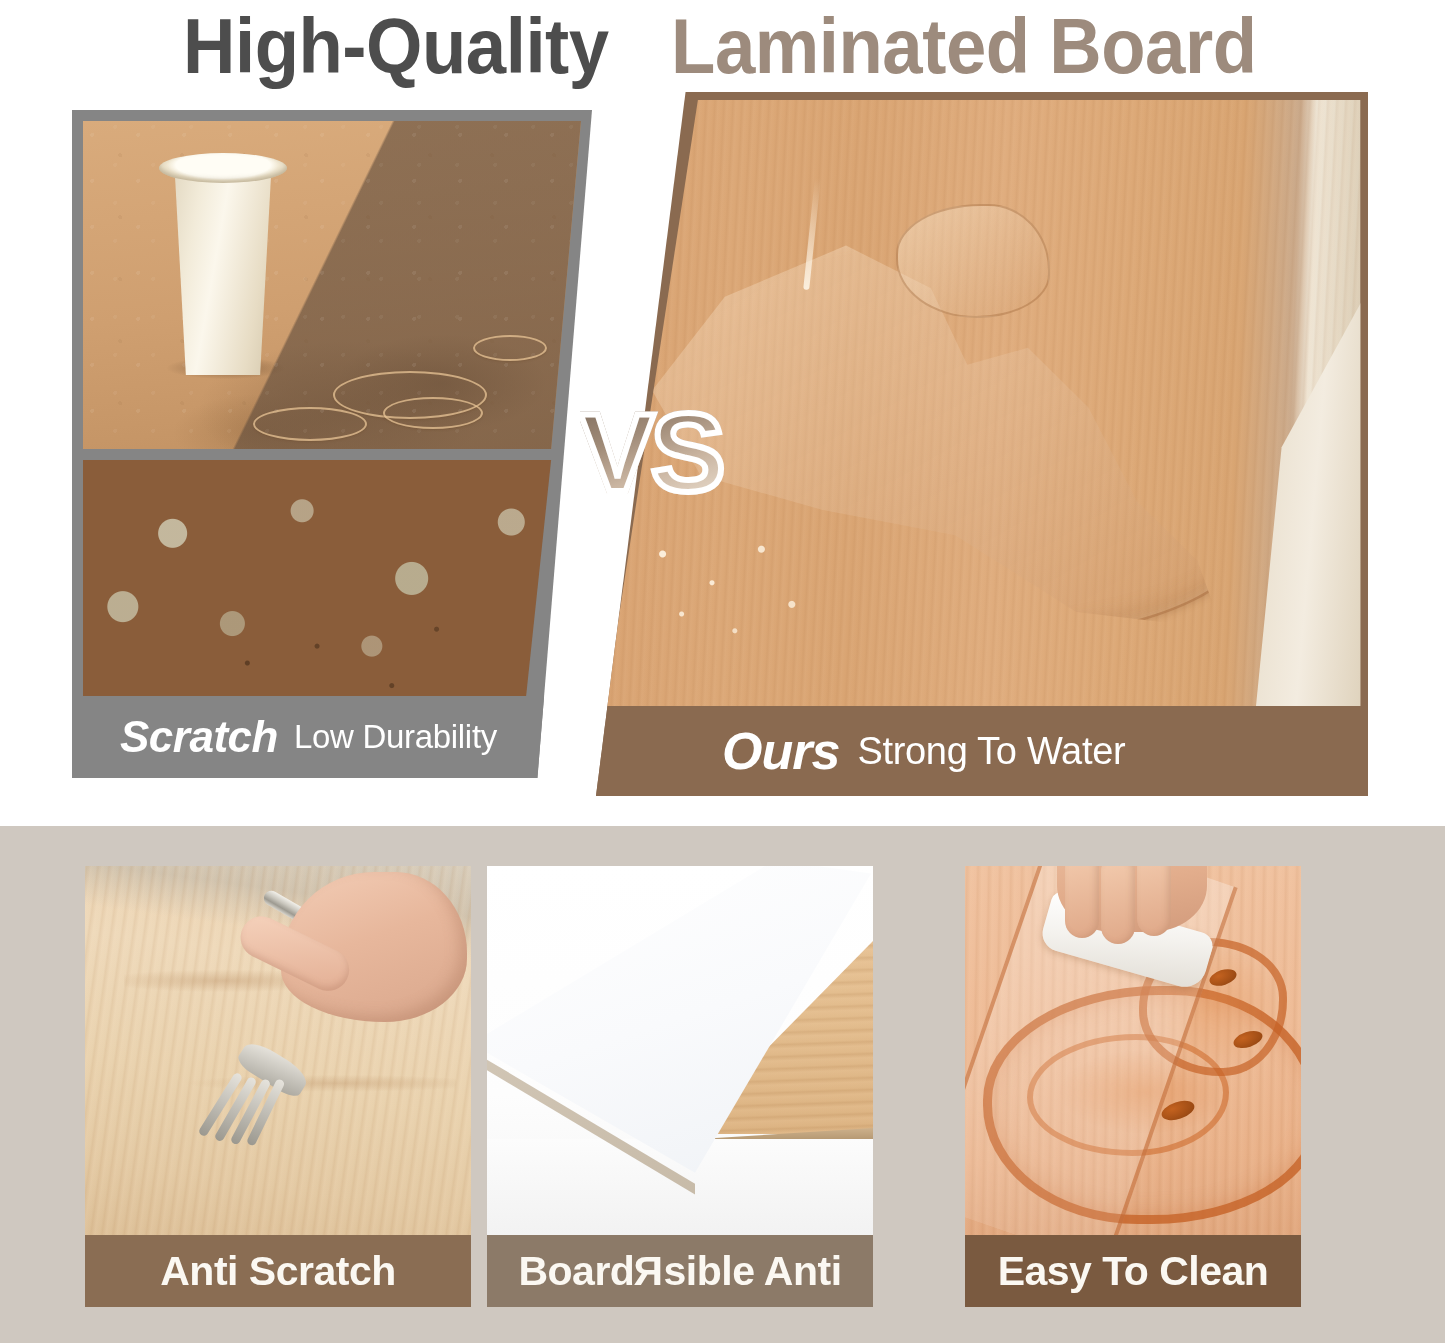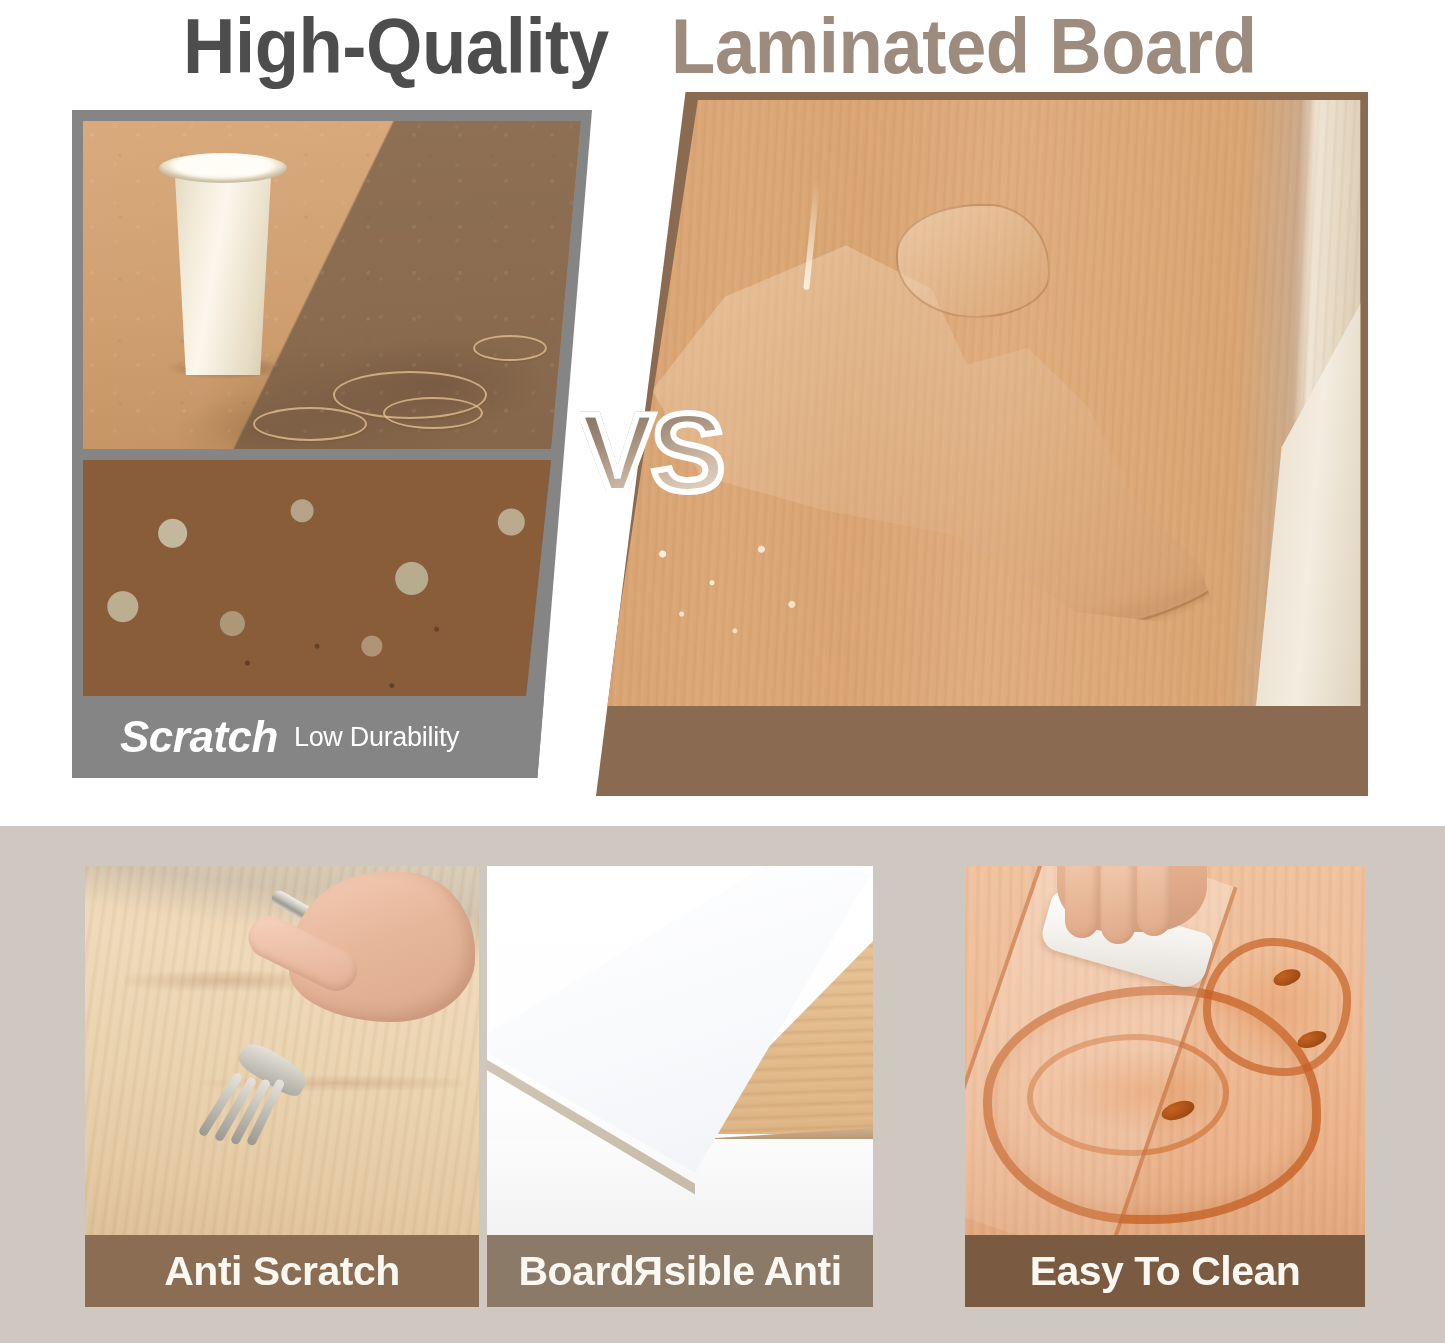--- a/index.html
+++ b/index.html
@@ -163,21 +163,21 @@
     white-space: nowrap;
   }
   #others-label-main {
     font-size: 44px;
     font-weight: bold;
     font-style: italic;
     color: #ffffff;
     letter-spacing: -0.5px;
   }
   #others-label-sub {
-    font-size: 27px;
+    font-size: 33px;
     color: #ffffff;
     margin-left: 16px;
     letter-spacing: -0.3px;
   }
 
   
   #ours-panel {
     position: absolute;
     left: 596px; top: 0;
     width: 772px;
@@ -312,23 +312,23 @@
     width: 1445px;
     height: 517px;
     background: #cfc8c0;
   }
   .feature-card {
     position: absolute;
     top: 40px;
     width: 386px;
     height: 441px;
   }
-  #feature-1 { left: 85px; padding-left: 8px; }
+  #feature-1 { left: 85px; }
   #feature-2 { left: 487px; }
-  #feature-3 { left: 965px; width: 400px; text-align: right; }
+  #feature-3 { left: 965px; width: 336px; text-align: right; }
 
   .feature-photo {
     position: absolute;
     left: 0; top: 0; right: 0;
     height: 369px;
     overflow: hidden;
   }
   .feature-bar {
     position: absolute;
     left: 0; right: 0; bottom: 0;
@@ -562,20 +562,24 @@
 
 <div id="compare">
 
   <div id="ours-panel">
     <div id="ours-photo">
       <div id="ours-water"></div>
       <div id="ours-water-2"></div>
       <div id="ours-droplet-trail"></div>
       <div id="ours-droplets"></div>
       <div id="ours-board-edge"></div>
+    </div>
+    <div id="ours-label">
+      <span id="ours-label-main">Ours</span>
+      <span id="ours-label-sub">Strong To Water</span>
     </div>
   </div>
 
   <div id="others-panel">
     <div class="others-photo" id="others-photo-spill">
       <div id="cup-shadow"></div>
       <div id="paper-cup"></div>
       <div id="paper-cup-rim"></div>
       <div class="ripple" style="left:250px;top:250px;width:150px;height:44px;"></div>
       <div class="ripple" style="left:300px;top:276px;width:96px;height:28px;"></div>

